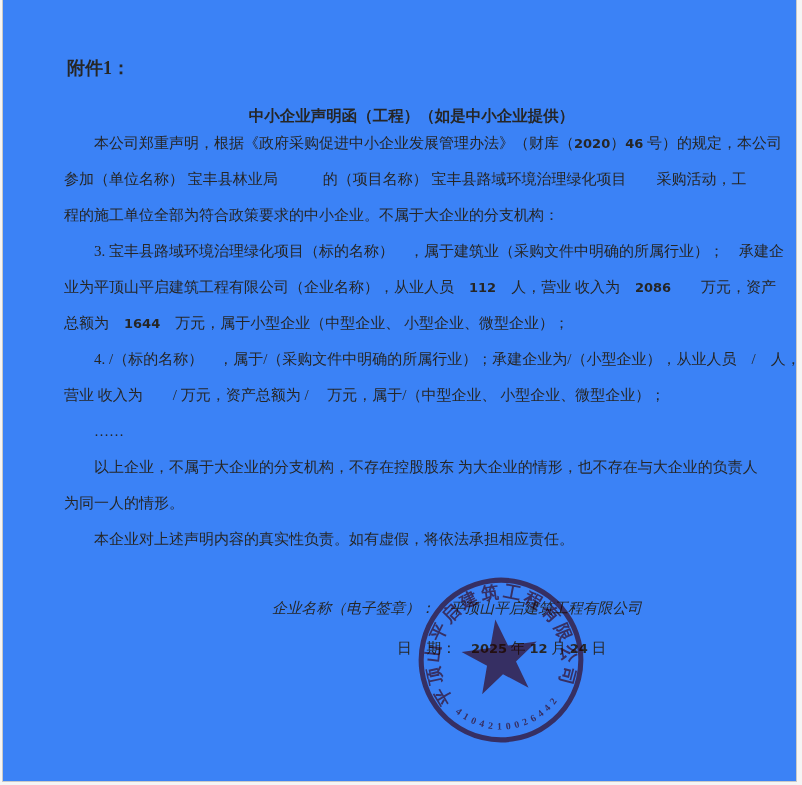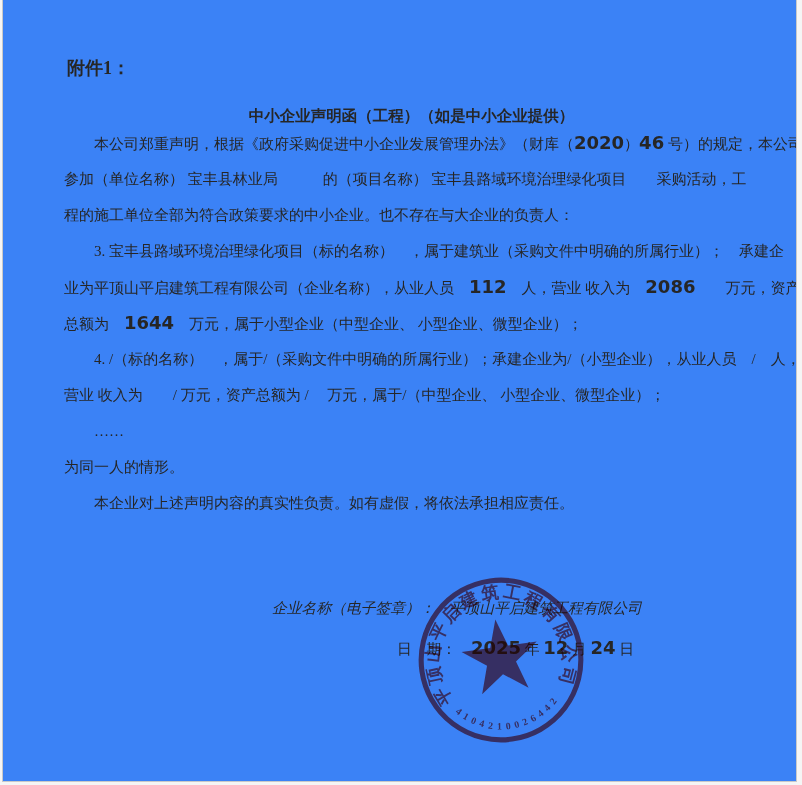--- a/index.html
+++ b/index.html
@@ -18,21 +18,21 @@
     white-space:nowrap;
   }
   .title{
     position:absolute;left:0;top:94px;width:100%;margin:12px;text-align:center;
     font-size:15.5px;font-weight:bold;white-space:nowrap;
   }
   .body-block{position:absolute;left:61px;top:125px;width:700px;}
   .line{height:36px;line-height:36px;white-space:nowrap;font-size:15px;}
   .line span{white-space:pre;}
   .u{text-underline-offset:3px;text-decoration-thickness:1px;}
-  .num{font-family:"DejaVu Sans","Liberation Sans",sans-serif;font-size:18px;}
+  .num{font-family:"DejaVu Sans","Liberation Sans",sans-serif;font-size:13px;}
   .b{font-weight:bold;}
   .sig-company{position:absolute;left:269px;top:598px;font-style:italic;}
   .sig-date{position:absolute;left:366px;top:638px;margin-left:28px;}
   .sig-company .line,.sig-date .line{height:20px;line-height:20px;font-size:14.8px;}
   .seal{
     position:absolute;left:411px;top:573px;width:174px;height:174px;
     transform:rotate(-8deg);opacity:0.86;mix-blend-mode:multiply;
   }
   .seal text{font-family:"Liberation Serif","DejaVu Serif",serif;}
 </style>
@@ -41,27 +41,28 @@
 
 <div class="page">
 
   <div class="attachment">附件1：</div>
 
   <h1 class="title">中小企业声明函（工程）（如是中小企业提供）</h1>
 
   <div class="body-block">
       <div class="line"><span>　　本公司郑重声明，根据《政府采购促进中小企业发展管理办法》（财库（</span><span class="num b">2020</span><span>）</span><span class="num b">46</span><span> 号）的规定，本公司</span></div>
       <div class="line"><span>参加</span><span class="u">（单位名称） 宝丰县林业局　　　</span><span>的</span><span class="u">（项目名称） 宝丰县路域环境治理绿化项目　　</span><span>采购活动，工</span></div>
-      <div class="line"><span>程的施工单位全部为符合政策要求的中小企业。也不存在与大企业的负责人：</span></div>
+      <div class="line"><span>程的施工单位全部为符合政策要求的中小企业。不属于大企业的分支机构：</span></div>
       <div class="line"><span>　　3. </span><span class="u">宝丰县路域环境治理绿化项目（标的名称）　</span><span>，属于</span><span class="u">建筑业（采购文件中明确的所属行业）</span><span>；　承建企</span></div>
       <div class="line"><span>业为</span><span class="u">平顶山平启建筑工程有限公司（企业名称）</span><span>，从业人员</span><span class="u">　</span><span class="u num b">112</span><span class="u">　</span><span>人，营业 收入为</span><span class="u">　</span><span class="u num b">2086</span><span class="u">　　</span><span>万元，资产</span></div>
       <div class="line"><span>总额为</span><span class="u">　</span><span class="u num b">1644</span><span class="u">　</span><span>万元，属于</span><span class="u">小型企业（中型企业、 小型企业、微型企业）</span><span>；</span></div>
       <div class="line"><span>　　4. </span><span class="u">/（标的名称）　</span><span>，属于</span><span class="u">/（采购文件中明确的所属行业）</span><span>；承建企业为</span><span class="u">/（小型企业）</span><span>，从业人员</span><span class="u">　/　</span><span>人，</span></div>
       <div class="line"><span>营业 收入为</span><span class="u">　　/ </span><span>万元，资产总额为</span><span class="u"> / 　</span><span>万元，属于</span><span class="u">/（中型企业、 小型企业、微型企业）</span><span>；</span></div>
       <div class="line"><span>　　……</span></div>
+      <div class="line"><span>　　以上企业，不属于大企业的分支机构，不存在控股股东 为大企业的情形，也不存在与大企业的负责人</span></div>
       <div class="line"><span>为同一人的情形。</span></div>
       <div class="line"><span>　　本企业对上述声明内容的真实性负责。如有虚假，将依法承担相应责任。</span></div>
     </div>
 
   <div class="sig-company">
       <div class="line"><span>企业名称（电子签章）：　</span><span>平顶山平启建筑工程有限公司</span></div>
     </div>
 
   <div class="sig-date">
       <div class="line"><span>日　期：　</span><span class="num b">2025</span><span> 年 </span><span class="num b">12</span><span> 月 </span><span class="num b">24</span><span> 日</span></div>

